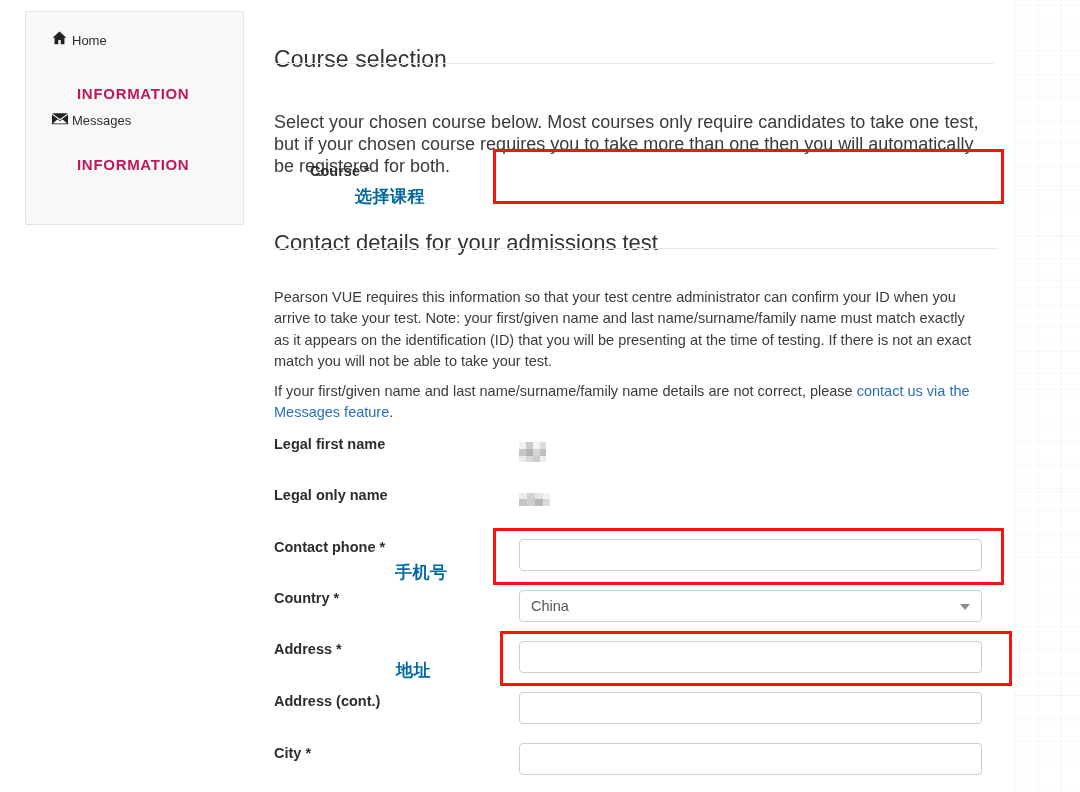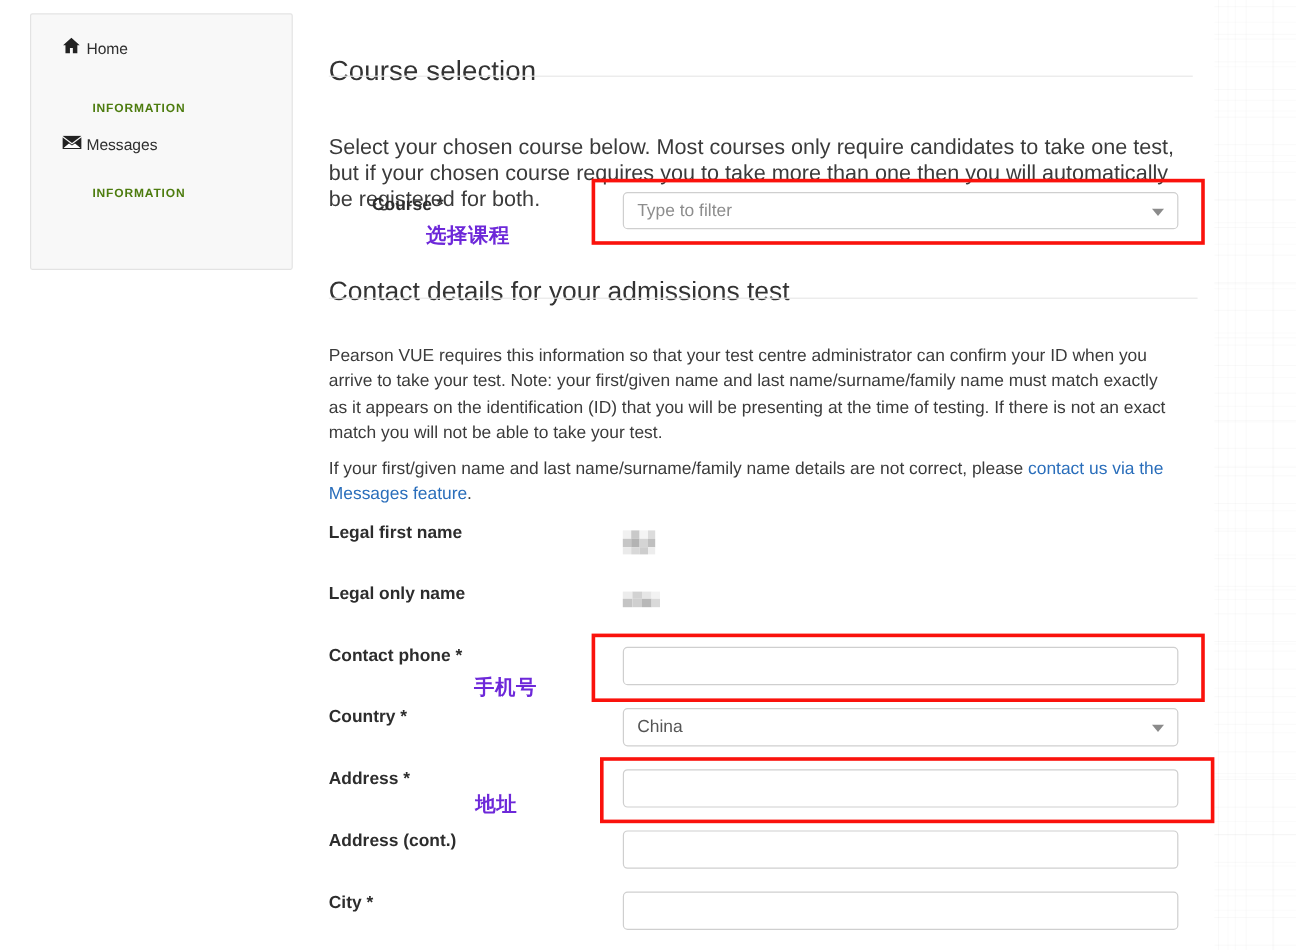--- a/index.html
+++ b/index.html
@@ -62,24 +62,24 @@
     color: #222;
     line-height: 21px;
   }
   .nav-row .lbl { color: #2e2e2e; }
   #nav-home { position: absolute; left: 0; top: 18px; }
   #nav-messages { position: absolute; left: 0; top: 98px; }
   #nav-accessibility { position: absolute; left: 0; top: 170px; width: 185px; }
   .nav-head {
     position: absolute;
     left: 51px;
-    font-size: 10px;
+    font-size: 15px;
     font-weight: bold;
     letter-spacing: 0.7px;
-    color: #4d7c0f;
+    color: #be185d;
   }
   #nav-head-1 { top: 73px; }
   #nav-head-2 { top: 144px; }
 
   
   #main {
     position: absolute;
     left: 274px; top: 0;
     width: 738px; height: 792px;
   }
@@ -134,21 +134,21 @@
   .field-label {
     position: absolute;
     left: 0;
     font-size: 14.5px;
     font-weight: bold;
     color: #2d2d2d;
     white-space: nowrap;
   }
   .cn-note {
     position: absolute;
-    color: #6d28d9;
+    color: #0369a1;
     font-size: 17px;
     font-weight: bold;
     white-space: nowrap;
     letter-spacing: 0.5px;
   }
 
   .inp {
     position: absolute;
     background: #ffffff;
     border: 1px solid #cfcfcf;
@@ -229,24 +229,20 @@
 
     <h1 class="page-title">Course selection</h1>
     <div class="rule" id="rule-1"></div>
 
     <p class="intro-p">Select your chosen course below. Most courses only require candidates to take one test, but if your chosen course requires you to take more than one then you will automatically be registered for both.</p>
 
     <div class="field-label" style="top:163px;margin-left:36px;">Course *</div>
     <div class="cn-note" style="left:81px; top:185px;">选择课程</div>
 
     <div class="redbox" style="left:219px; top:149px; width:511px; height:55px;"></div>
-    <div class="sel-wrap" style="left:245px; top:160px; width:463px;">
-      <input class="inp" style="width: 463px;" placeholder="Type to filter">
-      <span class="caret"></span>
-    </div>
 
     <h2 class="section-title">Contact details for your admissions test</h2>
     <div class="rule" id="rule-2"></div>
 
     <p class="body-p" id="para-vue">Pearson VUE requires this information so that your test centre administrator can confirm your ID when you arrive to take your test. Note: your first/given name and last name/surname/family name must match exactly as it appears on the identification (ID) that you will be presenting at the time of testing. If there is not an exact match you will not be able to take your test.</p>
 
     <p class="body-p" id="para-correct"><span>If your first/given name and last name/surname/family name details are not correct, please </span><a class="link" href="#">contact us via the Messages feature</a><span>.</span></p>
 
     <div class="field-label" style="top:436px;">Legal first name</div>
     <div class="redact" style="left:245px; top:442px;">

